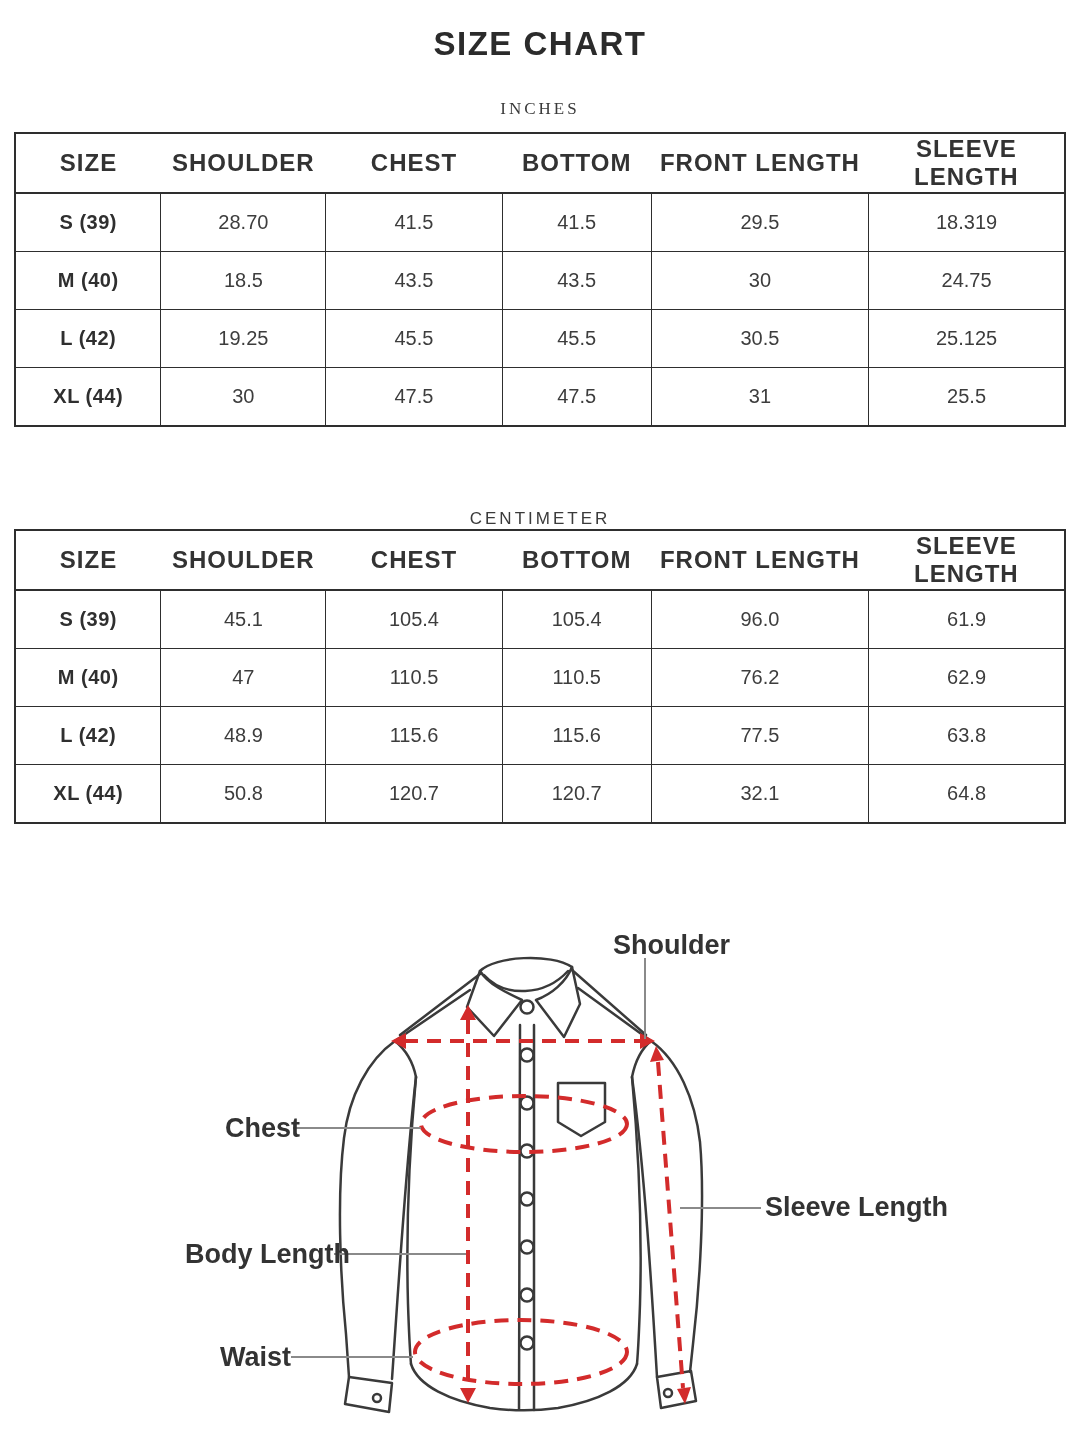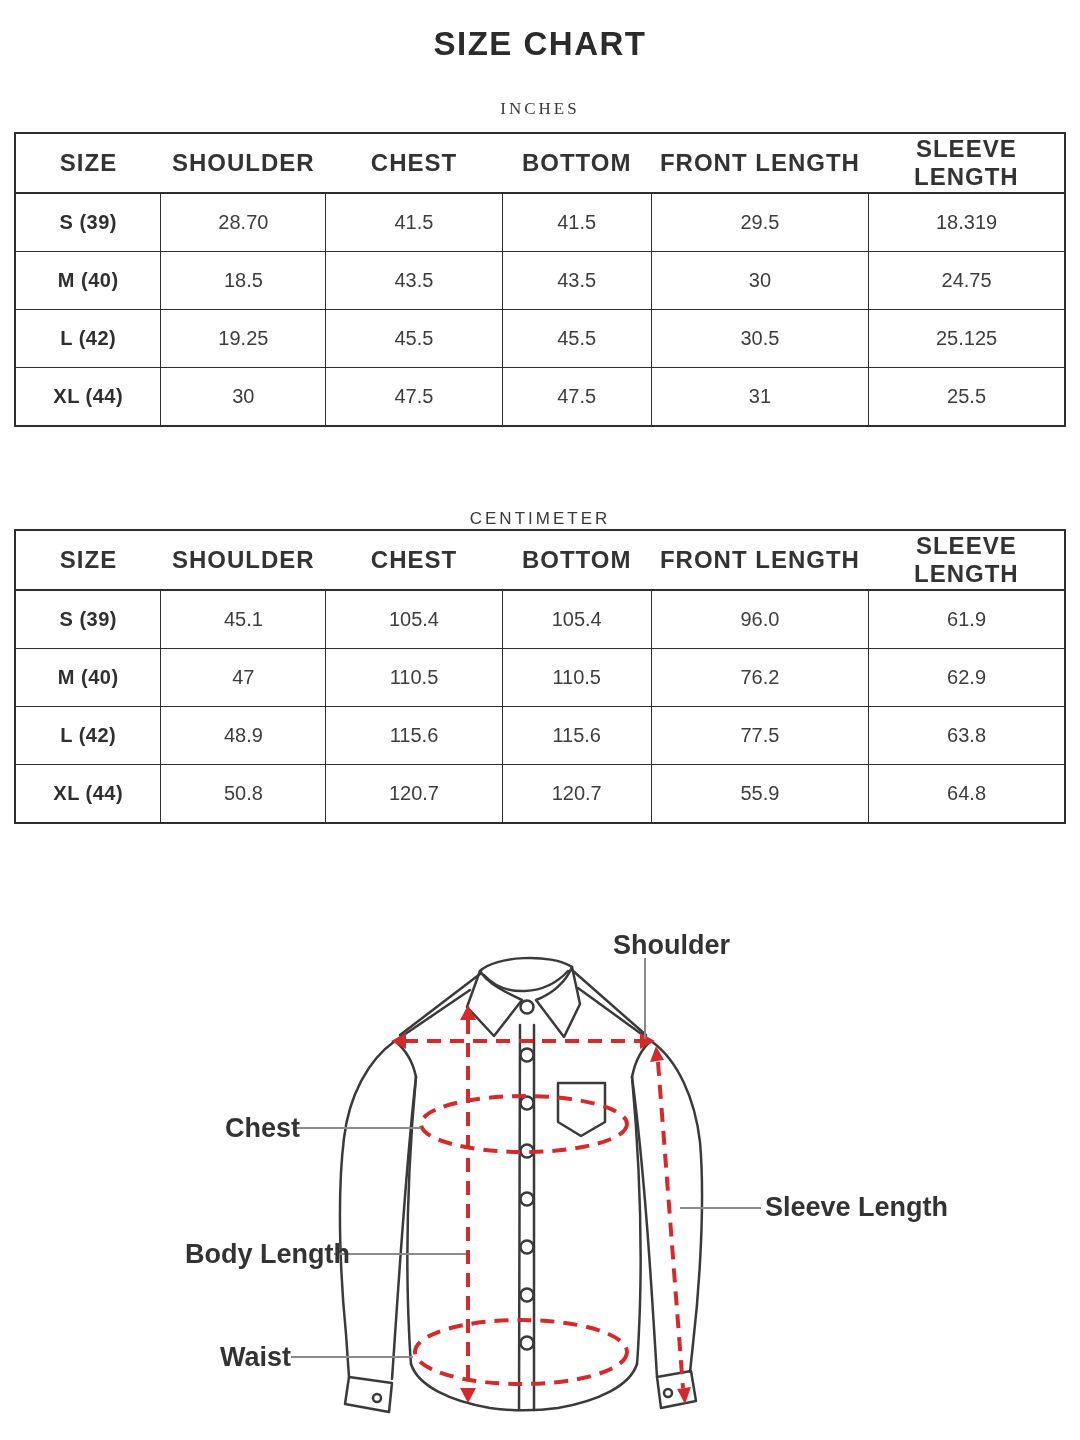--- a/index.html
+++ b/index.html
@@ -146,21 +146,21 @@
             <td>115.6</td>
             <td>115.6</td>
             <td>77.5</td>
             <td>63.8</td>
           </tr>
           <tr>
             <td>XL (44)</td>
             <td>50.8</td>
             <td>120.7</td>
             <td>120.7</td>
-            <td>55.9</td>
+            <td>32.1</td>
             <td>64.8</td>
           </tr>
         </tbody>
       </table>
   </section>
 
   <div class="diagram">
     <svg viewBox="0 0 1080 560" width="1080" height="560">
 
       <g stroke="#3a3a3a" stroke-width="2.5" fill="none" stroke-linejoin="round" stroke-linecap="round">

